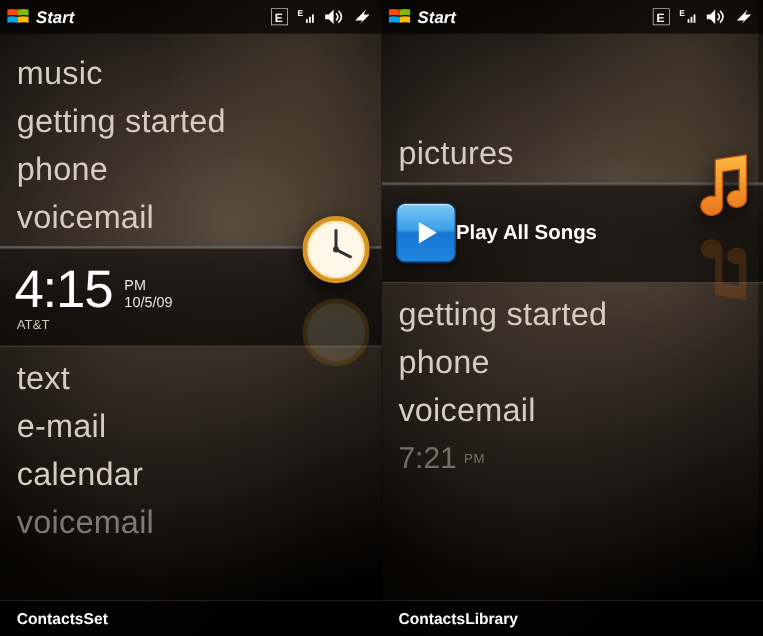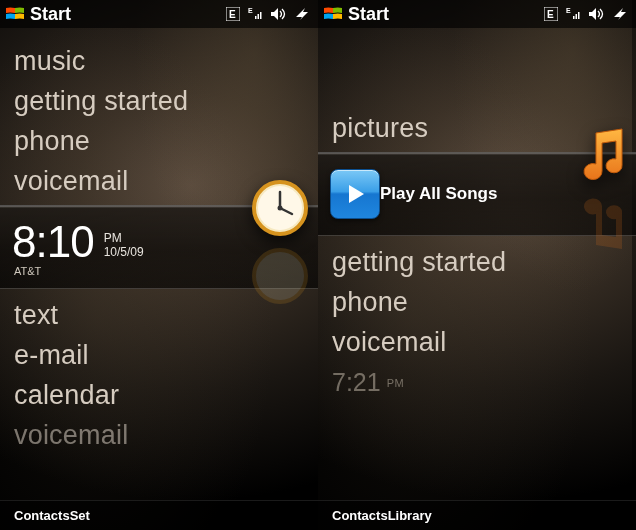--- a/index.html
+++ b/index.html
@@ -33,21 +33,21 @@
     height: 28px;
     background: rgba(0,0,0,0.65);
     display: flex;
     align-items: center;
     padding: 0 6px;
     position: relative;
     z-index: 2;
   }
   .statusbar .start-group { display: flex; align-items: center; gap: 6px; }
   .statusbar .right-group { margin-left: auto; display: flex; align-items: center; gap: 8px; }
-  .start-text { font-size: 18px; font-weight: 700; }
+  .start-text { font-size: 14px; font-weight: 700; font-style: italic; }
   .win-icon svg, .status-ic svg { display: block; }
   
   .list {
     position: relative;
     z-index: 1;
     padding-top: 13px;
   }
   .entry {
     font-size: 27px;
     font-weight: 300;
@@ -249,21 +249,21 @@
   <div class="list">
     <div class="entry">music</div>
     <div class="entry">getting started</div>
     <div class="entry">phone</div>
     <div class="entry">voicemail</div>
   </div>
 
   <div class="band">
     <div class="clock-block">
       <div class="clock-row">
-        <span class="time-big">8:10</span>
+        <span class="time-big">4:15</span>
         <span class="time-meta">
           <span>PM</span>
           <span>10/5/09</span>
         </span>
       </div>
       <span class="carrier">AT&amp;T</span>
       <span class="clock-icon">
         <svg width="56" height="56" viewBox="0 0 56 56">
           <circle cx="28" cy="28" r="26" fill="#f7e9c0" stroke="#d6931e" stroke-width="4"></circle>
           <circle cx="28" cy="28" r="22" fill="#fff8e8"></circle>

